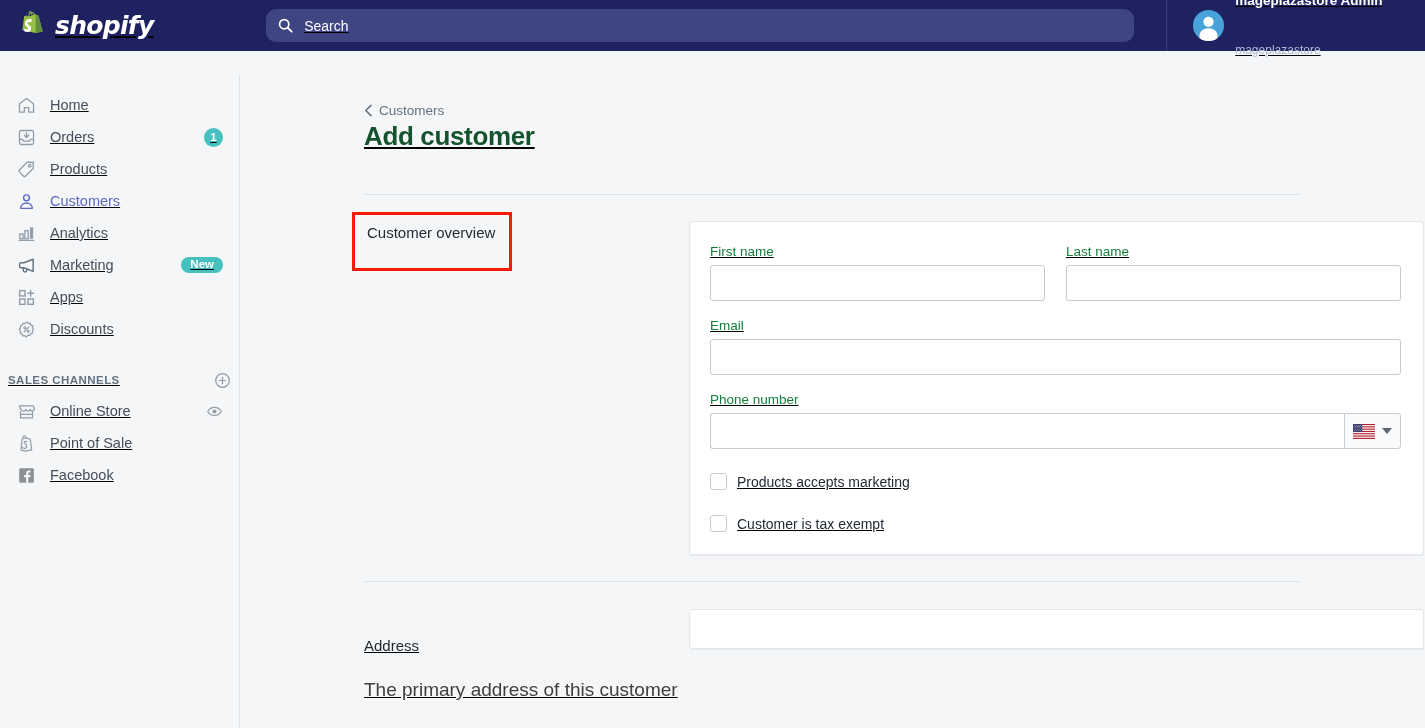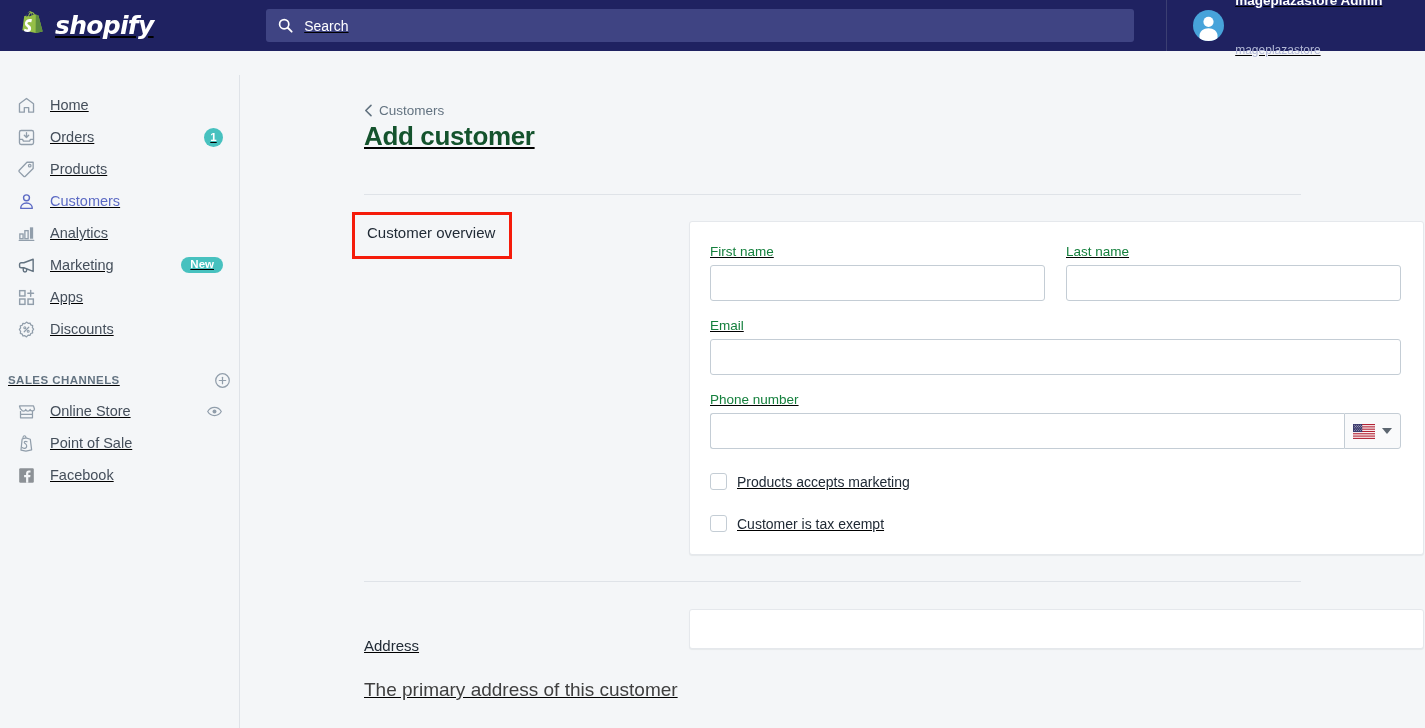--- a/index.html
+++ b/index.html
@@ -42,21 +42,21 @@
   .search-wrap {
     flex: 1;
     display: flex;
     align-items: center;
     padding: 0 32px;
   }
   .search-box {
     width: 868px;
     height: 33px;
     background: #3f4483;
-    border-radius: 3px;
+    border-radius: 10px;
     display: flex;
     align-items: center;
     padding: 0 12px;
     gap: 11px;
     cursor: text;
   }
   .search-box svg { flex: 0 0 auto; }
   .search-ph { color: #ffffff; font-size: 14px; }
   .account {
     width: 265px;
@@ -145,21 +145,21 @@
   }
   .divider { height: 1px; background: #dfe3e8; width: 937px; }
 
   .section-row { display: flex; padding-top: 26px; }
   .section-left { width: 325px; flex: 0 0 325px; padding-right: 20px; }
   .section-right { flex: 1; }
 
   .annot-box {
     display: inline-block;
     border: 3px solid #f51b0a;
-    padding: 9px 14px 14px 12px;
+    padding: 9px 14px 26px 12px;
     margin-left: -12px;
     margin-top: -9px;
   }
   .section-label { font-size: 15px; color: #212b36; font-weight: normal; }
   .section-help { font-size: 19px; color: #404040; margin-top: 25px; }
 
   .card {
     background: #ffffff;
     border: 1px solid #e5e8ec;
     border-radius: 3px;

